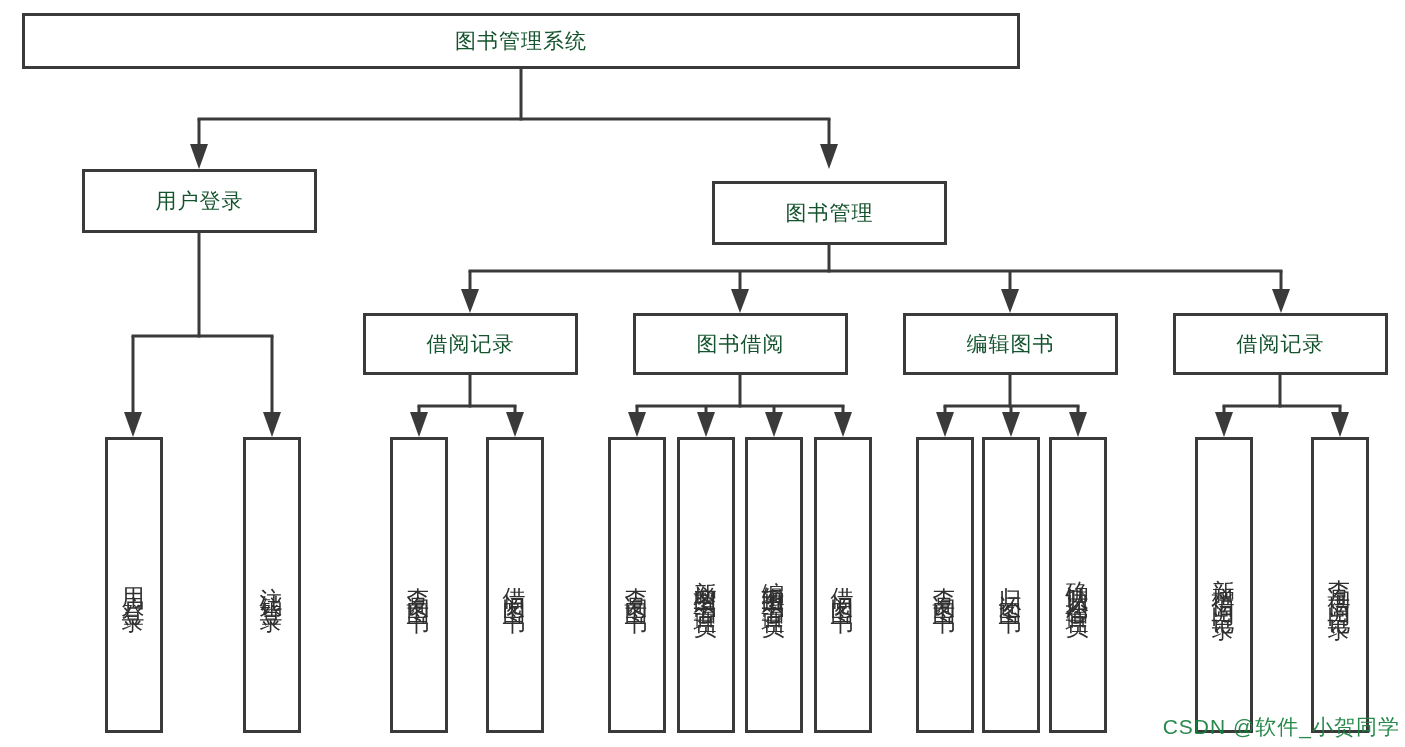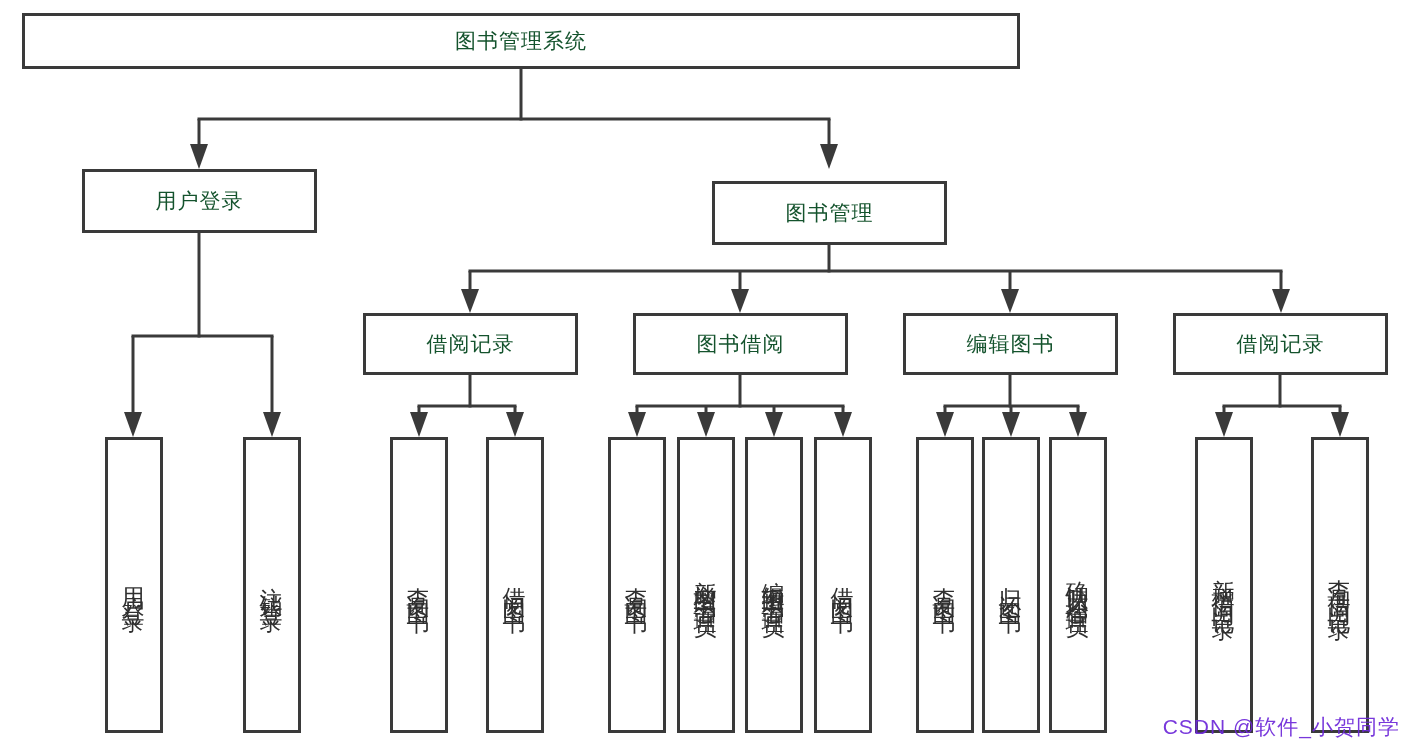--- a/index.html
+++ b/index.html
@@ -54,21 +54,21 @@
     letter-spacing: 8px;
     white-space: nowrap;
   }
   .leaf .vtext.tight { letter-spacing: 5px; }
 
   .watermark {
     position: absolute;
     right: 5px;
     top: 713px;
     font-size: 21px;
-    color: #6d28d9;
+    color: #15803d;
     letter-spacing: 1px;
     opacity: 0.92;
     white-space: nowrap;
   }
 </style>
 </head>
 <body>
 
 <div class="canvas">
 

